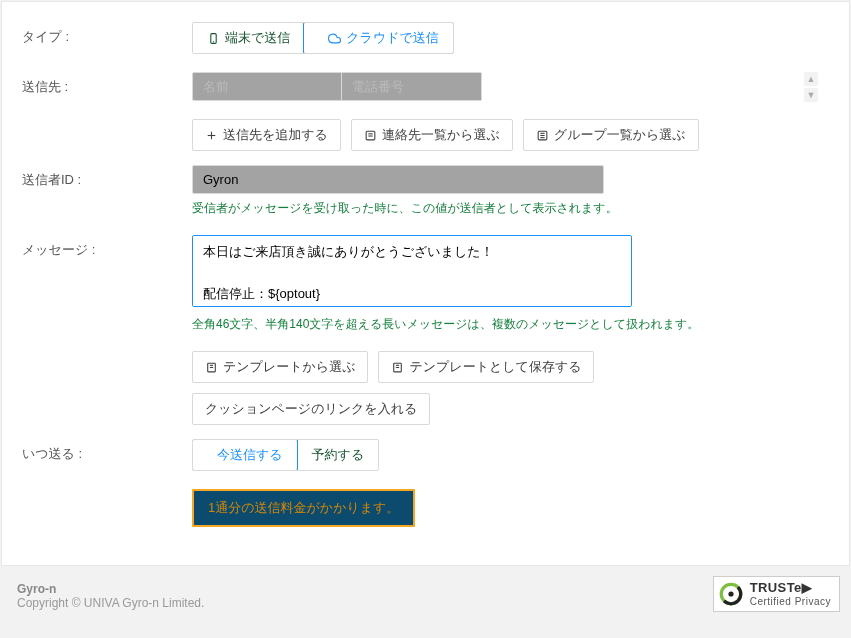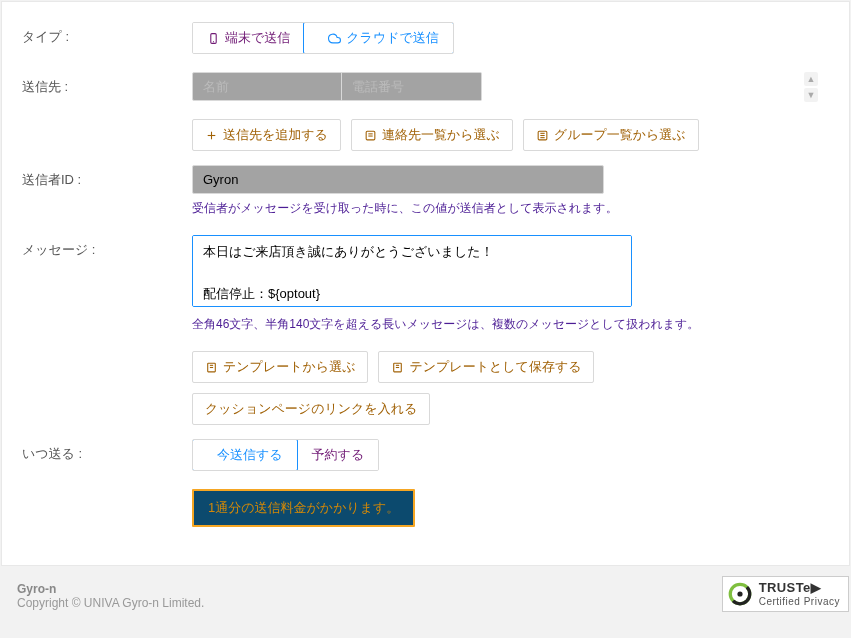--- a/index.html
+++ b/index.html
@@ -7,39 +7,39 @@
     .container { width: 851px; height: 638px; background: #f2f2f2; padding: 1px; }
     .panel { background: #fff; border: 1px solid #e8e8e8; margin: 0; height: 565px; overflow: hidden; }
     .panel-header { padding: 12px 20px; border-bottom: 1px solid #eee; font-size: 14px; }
     .form { padding: 20px 40px 20px 20px; }
     .row { display: flex; margin-bottom: 18px; align-items: flex-start; }
     .label { width: 170px; text-align: left; padding-right: 10px; padding-top: 6px; font-size: 13px; color: #555; flex-shrink: 0; }
     .field { flex: 1; max-width: 590px; position: relative; }
     .seg { display: flex; border: 1px solid #d9d9d9; border-radius: 2px; overflow: hidden; width: fit-content; }
     .seg-btn { padding: 6px 14px; font-size: 13px; background: #fff; border: none; cursor: pointer; display: flex; align-items: center; gap: 5px; }
     .seg-btn.active { color: #1890ff; border: 1px solid #1890ff; margin: -1px; border-radius: 2px; z-index: 1; padding-left: 24px; }
-    .seg-btn:not(.active) { color: #701a75; border-left: 1px solid #d9d9d9; }
+    .seg-btn:not(.active) { color: #14532d; border-left: 1px solid #d9d9d9; }
     .seg-btn:first-child:not(.active) { border-left: none; }
     .input-row { display: flex; gap: 0; }
     .text-input { border: 1px solid #d9d9d9; padding: 6px 10px; font-size: 13px; border-radius: 2px; background: #a3a3a3; }
     .input-row .text-input { border-radius: 0; }
     .input-row .text-input:first-child { border-radius: 2px 0 0 2px; width: 150px; }
     .input-row .text-input:last-child { border-left: none; border-radius: 0 2px 2px 0; width: 140px; }
     .input-row .text-input::placeholder { color: #bbb; }
     .scroll-hints { position: absolute; right: -36px; top: 0; display: flex; flex-direction: column; gap: 2px; }
     .scroll-hints span { font-size: 9px; color: #aaa; background: #f2f2f2; border-radius: 2px; width: 14px; height: 14px; display: flex; align-items: center; justify-content: center; }
     .btn-group { display: flex; gap: 10px; flex-wrap: wrap; }
-    .btn { border: 1px solid #d9d9d9; background: #fff; padding: 6px 12px; font-size: 13px; border-radius: 2px; cursor: pointer; display: inline-flex; align-items: center; gap: 5px; color: #a16207; }
+    .btn { border: 1px solid #d9d9d9; background: #fff; padding: 6px 12px; font-size: 13px; border-radius: 2px; cursor: pointer; display: inline-flex; align-items: center; gap: 5px; color: #404040; }
     .sender-input { width: 412px; }
-    .hint { color: #4c1d95; font-size: 12px; margin-top: 6px; }
+    .hint { color: #15803d; font-size: 12px; margin-top: 6px; }
     .textarea { width: 440px; height: 72px; border: 1px solid #1890ff; border-radius: 2px; padding: 6px 10px; font-size: 13px; resize: none; font-family: inherit; line-height: 1.6; white-space: pre-wrap; outline: none; }
     .warn-box { border: 2px solid #f5a623; background: #0c4a6e; padding: 8px 14px; color: #d48806; font-size: 13px; display: inline-block; border-radius: 1px; }
     .footer { padding: 16px 16px; color: #999; font-size: 12px; position: relative; }
     .footer .brand { font-weight: bold; color: #888; }
-    .truste { position: absolute; right: 1px; top: 10px; background: #fff; border: 1px solid #ccc; padding: 4px 8px 4px 4px; display: flex; align-items: center; gap: 6px; }
+    .truste { position: absolute; right: 10px; top: 10px; background: #fff; border: 1px solid #ccc; padding: 4px 8px 4px 4px; display: flex; align-items: center; gap: 6px; }
     .truste-logo { width: 26px; height: 26px; }
     .truste-text { display: flex; flex-direction: column; line-height: 1.1; font-family: Arial, sans-serif; }
     .truste-text b { font-size: 13px; color: #333; letter-spacing: 0.4px; }
     .truste-text span { font-size: 10px; color: #555; letter-spacing: 0.5px; }
     .ico { display: inline-block; width: 13px; height: 13px; }
     .row-inset { margin-bottom: 14px; }
     .row-inset .label { padding-top: 0; }
   </style>
 </head>
 <body>

